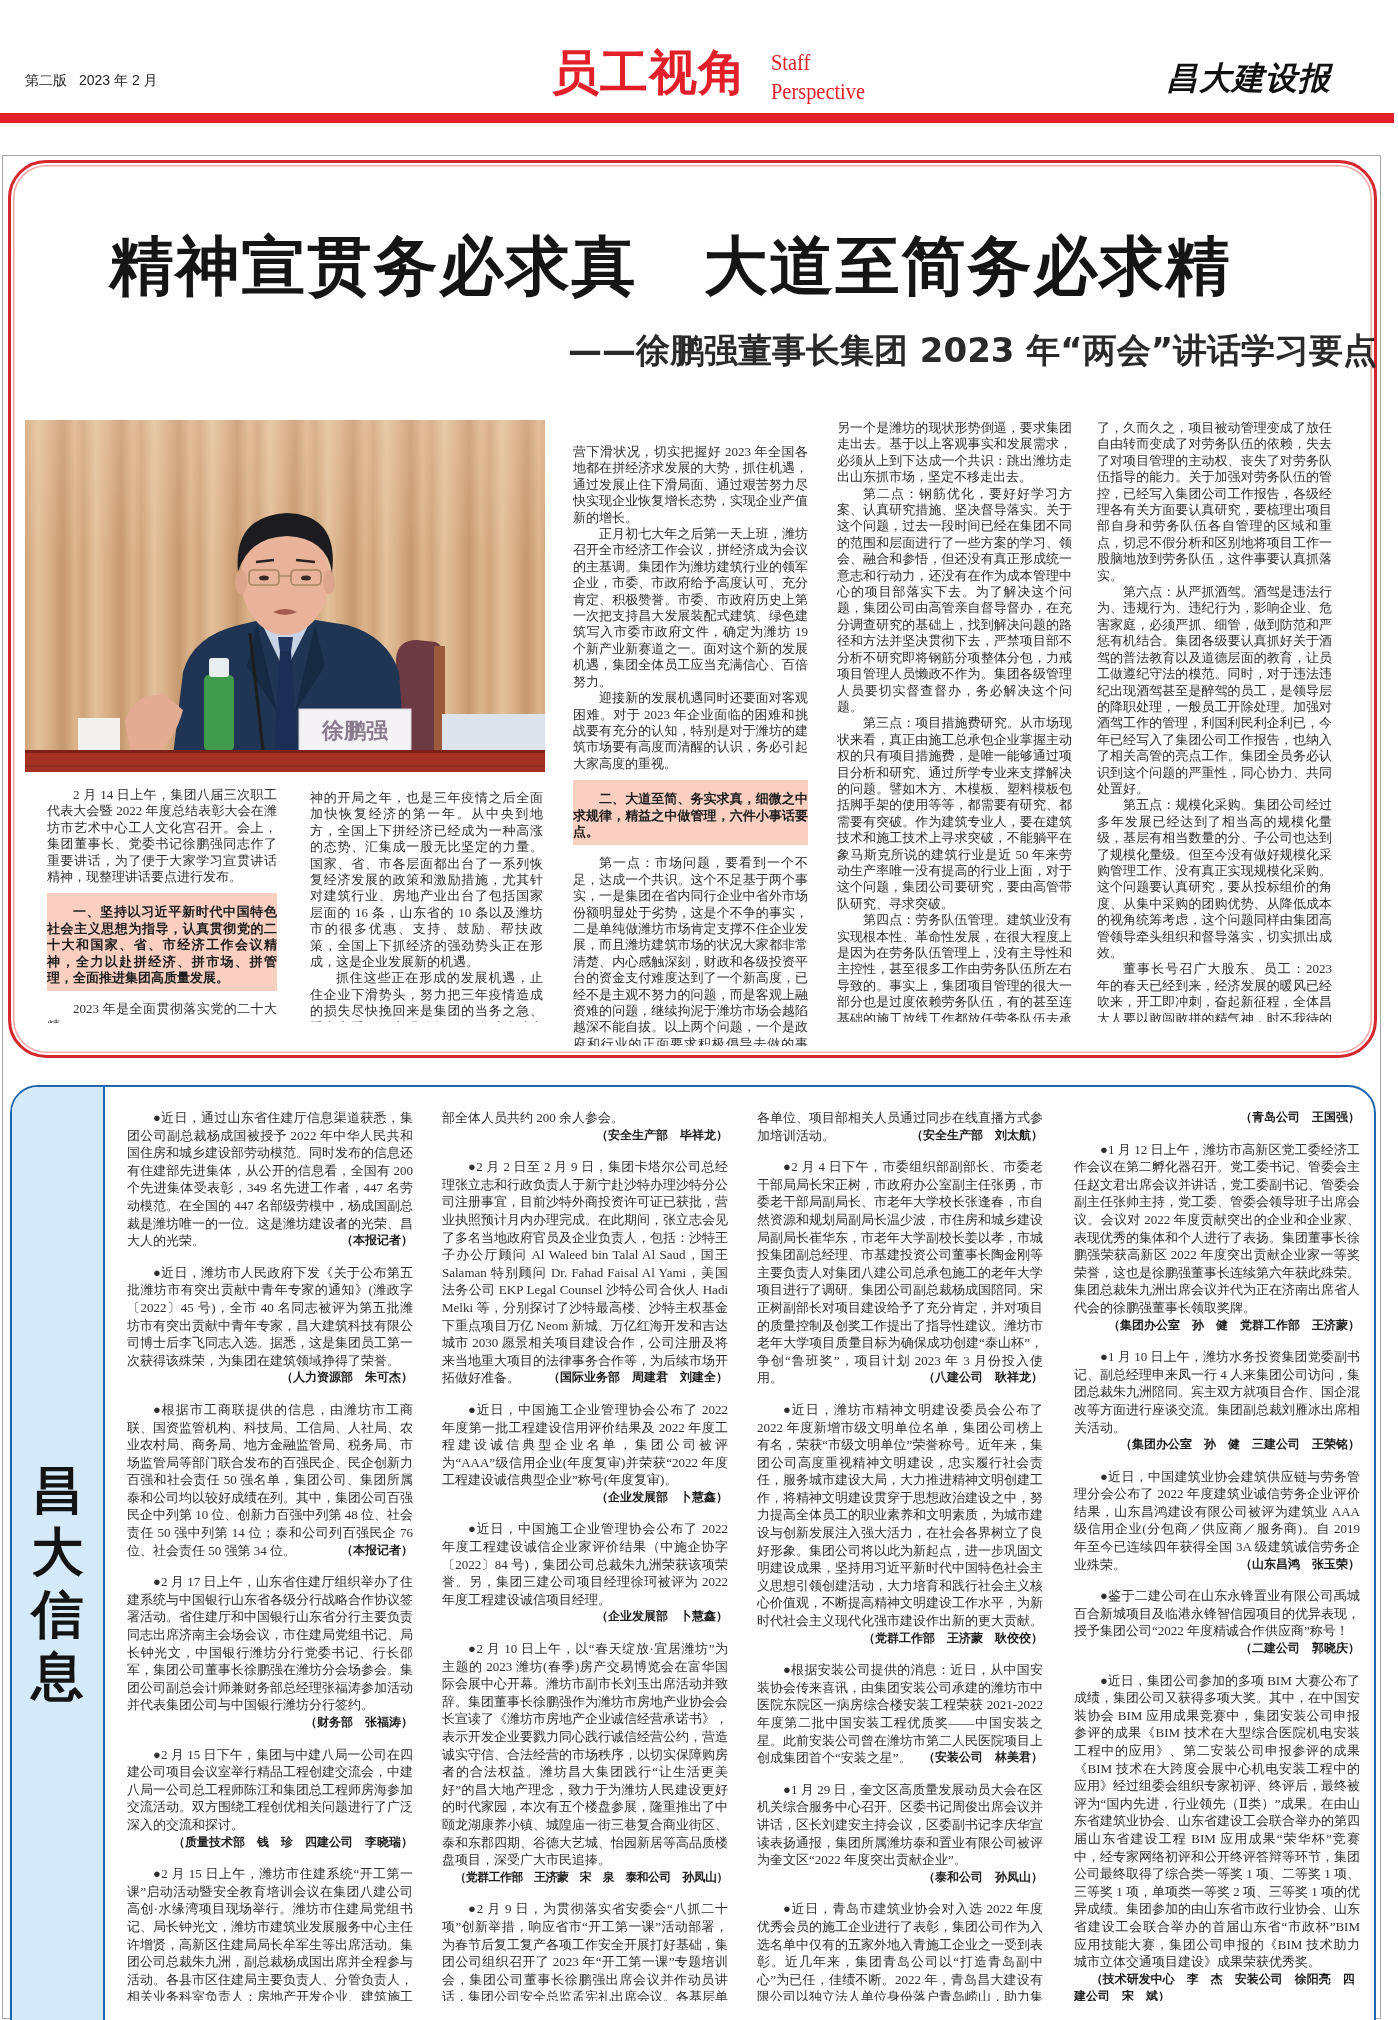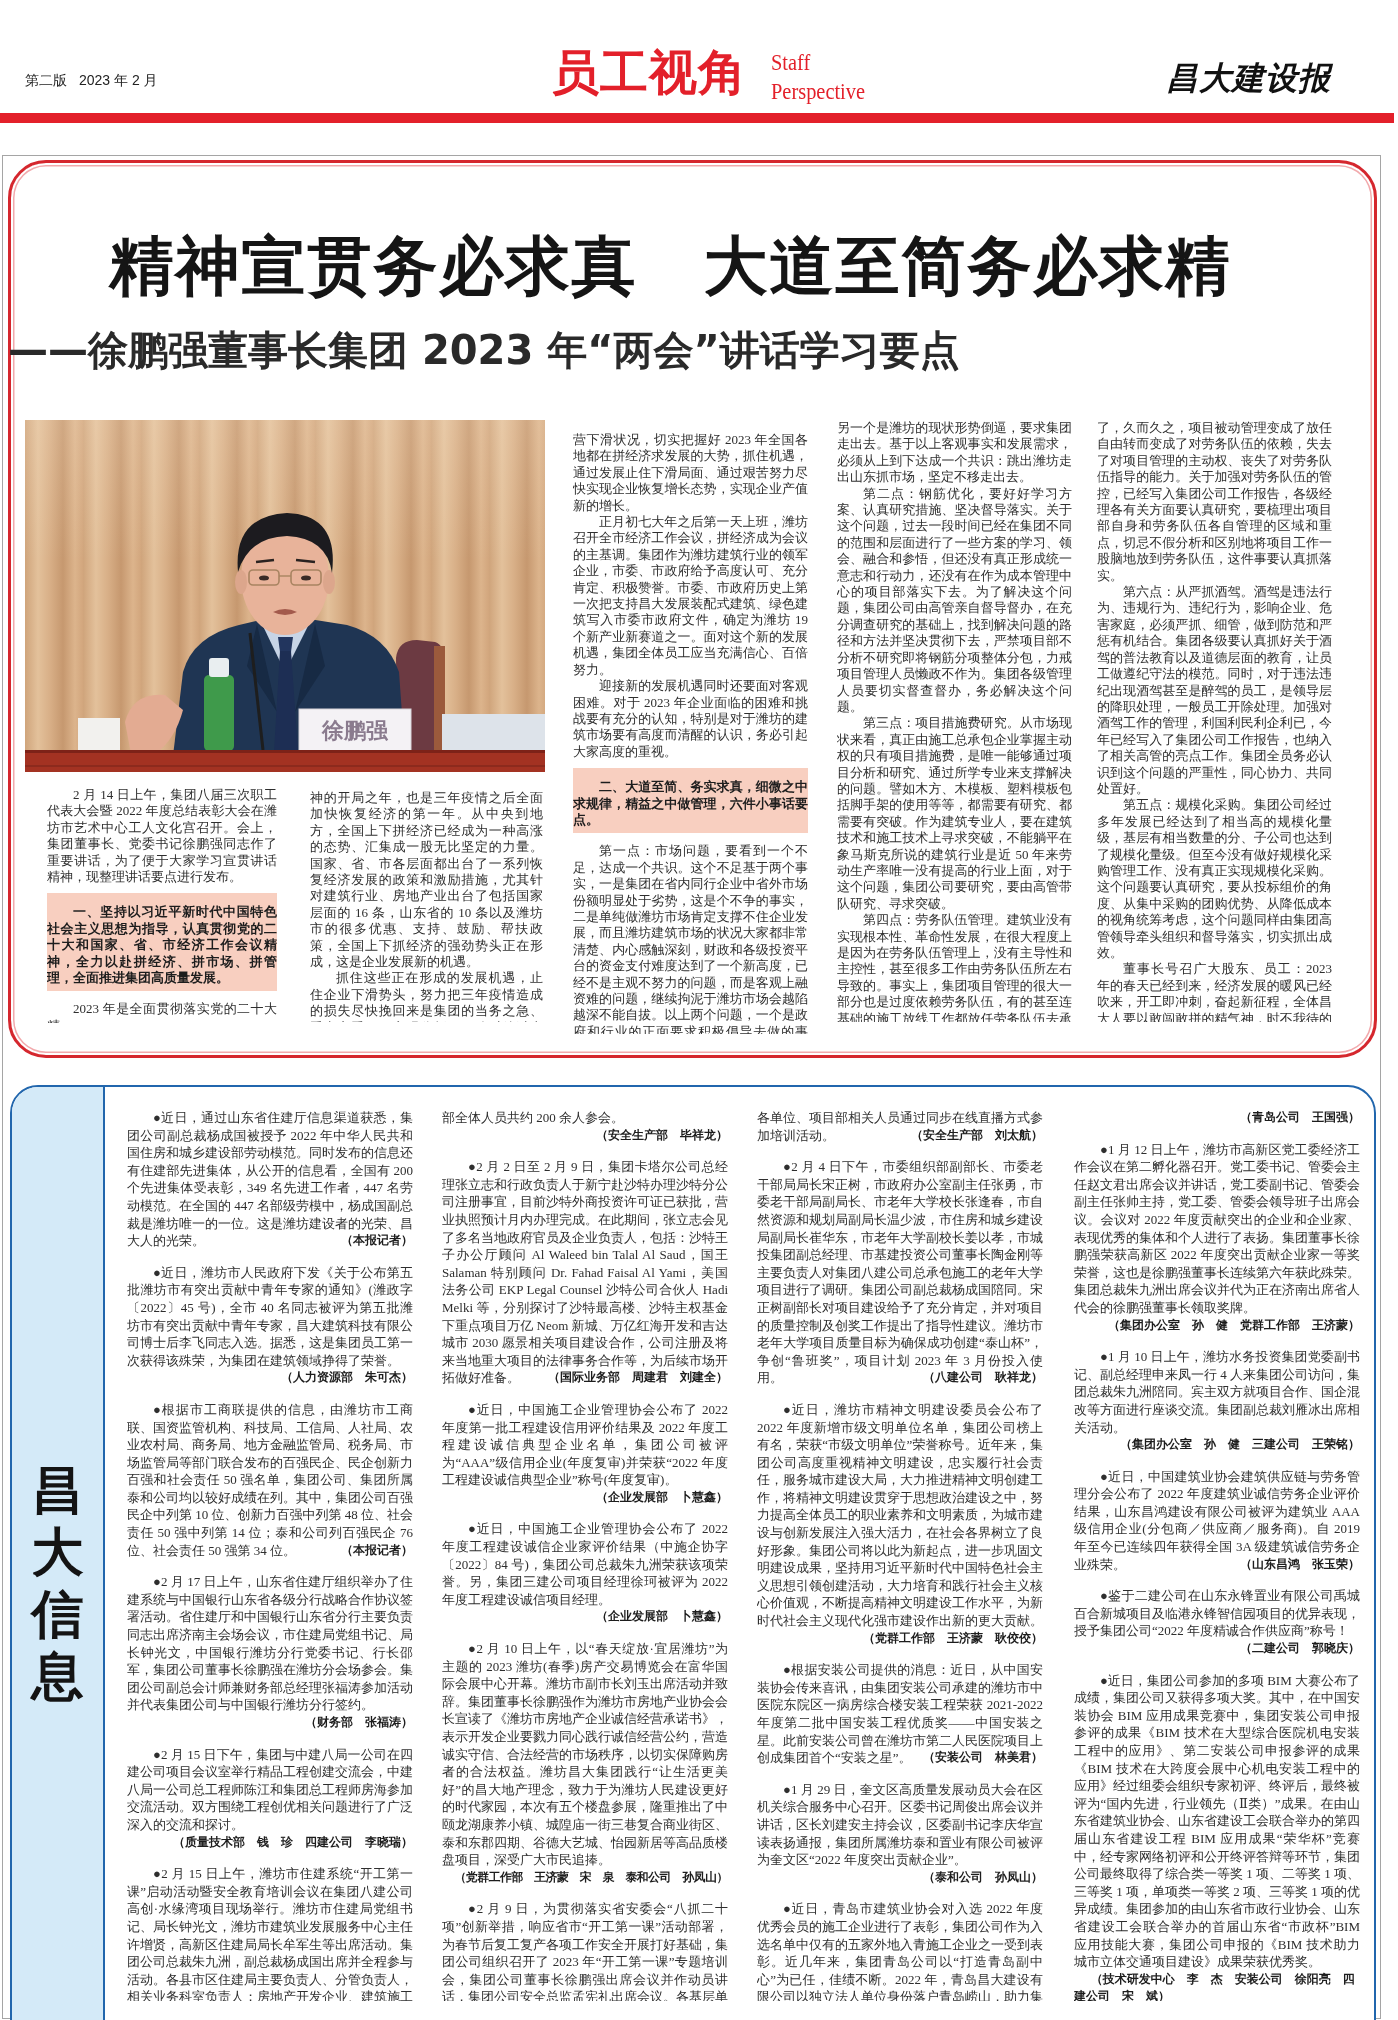--- a/index.html
+++ b/index.html
@@ -13,21 +13,21 @@
 .sect-cn{left:551px;top:44px;font-family:"DejaVu Sans",sans-serif;font-weight:bold;font-size:48px;line-height:56px;color:#e3202a;letter-spacing:1px;white-space:nowrap}
 .sect-en{left:771px;top:48px;color:#e3202a;font-family:"Liberation Serif","DejaVu Serif",serif;font-size:24px;line-height:29px;transform:scaleX(.85);transform-origin:left top;white-space:nowrap}
 .masthead{left:1166px;top:50px;font-family:"DejaVu Serif",serif;font-weight:bold;font-style:italic;font-size:32px;line-height:56px;color:#111;letter-spacing:1px;white-space:nowrap}
 .red-rule{left:0;top:113px;width:1394px;height:10px;background:#e3202a}
 .page-frame{left:2px;top:155px;width:1379px;height:1864px;border:1px solid #a5a5a5}
 
 
 .feature{left:0;top:0;width:1398px;height:1060px}
 .red-box{left:8px;top:160px;width:1369px;height:898px;border:3px solid #d5272e;border-radius:38px;box-shadow:inset 0 0 0 2px #fff,inset 0 0 0 3.5px #f2a9ac;background:#fff}
 .headline{left:8px;top:230px;width:1325px;text-align:center;font-family:"DejaVu Sans",sans-serif;font-weight:bold;font-size:64px;line-height:72px;color:#151515;letter-spacing:2px;white-space:nowrap}
-.subheadline{left:8px;top:328px;width:1369px;text-align:left;font-family:"DejaVu Sans",sans-serif;font-size:40px;line-height:44px;color:#2a2a2a;white-space:nowrap}
+.subheadline{left:8px;top:328px;width:1369px;text-align:right;font-family:"DejaVu Sans",sans-serif;font-size:34px;line-height:44px;color:#2a2a2a;white-space:nowrap}
 .photo{left:25px;top:420px;width:520px;height:352px;overflow:hidden;
   background:
     linear-gradient(180deg,rgba(255,240,220,.18),rgba(0,0,0,0) 40%),
     repeating-linear-gradient(90deg,#cfa47b 0px,#e3c19b 13px,#d8af87 25px,#c6986f 38px,#dcb48c 50px,#d2a67d 58px)}
 .photo svg{display:block}
 
 .acol{position:absolute;font-size:13px;line-height:16.4px;text-align:justify;overflow:hidden;color:#2e2e2e}
 .acol p.indent{text-indent:2em}
 .hl-box{background:#f8cfc0;margin:8px -15px 10px -8px;padding:11px 15px 5px 8px}
 .hl-box p{font-family:"DejaVu Sans",sans-serif;font-weight:bold;text-indent:2em;color:#1d1d1d}
@@ -123,21 +123,21 @@
         <p>一、坚持以习近平新时代中国特色社会主义思想为指导，认真贯彻党的二十大和国家、省、市经济工作会议精神，全力以赴拼经济、拼市场、拼管理，全面推进集团高质量发展。</p>
       </div>
       <p class="indent">2023 年是全面贯彻落实党的二十大精</p>
     </div>
 
     <div class="acol" style="left:310px;top:790px;width:233px;height:232px">
       <p>神的开局之年，也是三年疫情之后全面加快恢复经济的第一年。从中央到地方，全国上下拼经济已经成为一种高涨的态势、汇集成一股无比坚定的力量。国家、省、市各层面都出台了一系列恢复经济发展的政策和激励措施，尤其针对建筑行业、房地产业出台了包括国家层面的 16 条，山东省的 10 条以及潍坊市的很多优惠、支持、鼓励、帮扶政策，全国上下抓经济的强劲势头正在形成，这是企业发展新的机遇。</p>
       <p class="indent">抓住这些正在形成的发展机遇，止住企业下滑势头，努力把三年疫情造成的损失尽快挽回来是集团的当务之急、重中之重。要客观分析、正确对待过去一年企业出现的经</p>
     </div>
 
-    <div class="acol" style="left:573px;top:432px;width:235px;height:602px">
+    <div class="acol" style="left:573px;top:444px;width:235px;height:602px">
       <p>营下滑状况，切实把握好 2023 年全国各地都在拼经济求发展的大势，抓住机遇，通过发展止住下滑局面、通过艰苦努力尽快实现企业恢复增长态势，实现企业产值新的增长。</p>
       <p class="indent">正月初七大年之后第一天上班，潍坊召开全市经济工作会议，拼经济成为会议的主基调。集团作为潍坊建筑行业的领军企业，市委、市政府给予高度认可、充分肯定、积极赞誉。市委、市政府历史上第一次把支持昌大发展装配式建筑、绿色建筑写入市委市政府文件，确定为潍坊 19 个新产业新赛道之一。面对这个新的发展机遇，集团全体员工应当充满信心、百倍努力。</p>
       <p class="indent">迎接新的发展机遇同时还要面对客观困难。对于 2023 年企业面临的困难和挑战要有充分的认知，特别是对于潍坊的建筑市场要有高度而清醒的认识，务必引起大家高度的重视。</p>
       <div class="hl-box">
         <p>二、大道至简、务实求真，细微之中求规律，精益之中做管理，六件小事话要点。</p>
       </div>
       <p class="indent">第一点：市场问题，要看到一个不足，达成一个共识。这个不足基于两个事实，一是集团在省内同行企业中省外市场份额明显处于劣势，这是个不争的事实，二是单纯做潍坊市场肯定支撑不住企业发展，而且潍坊建筑市场的状况大家都非常清楚、内心感触深刻，财政和各级投资平台的资金支付难度达到了一个新高度，已经不是主观不努力的问题，而是客观上融资难的问题，继续拘泥于潍坊市场会越陷越深不能自拔。以上两个问题，一个是政府和行业的正面要求积极倡导去做的事情，如果再不努力，集团在省内前 30 强的排名会继续下滑，必须奋起止住，</p>
     </div>
 
     <div class="acol" style="left:837px;top:420px;width:235px;height:602px">

